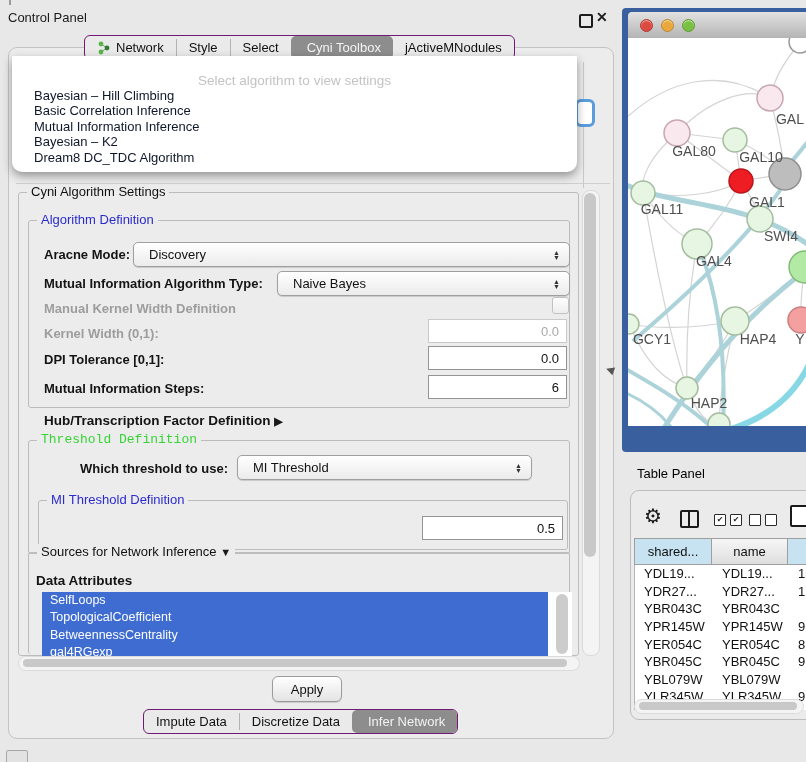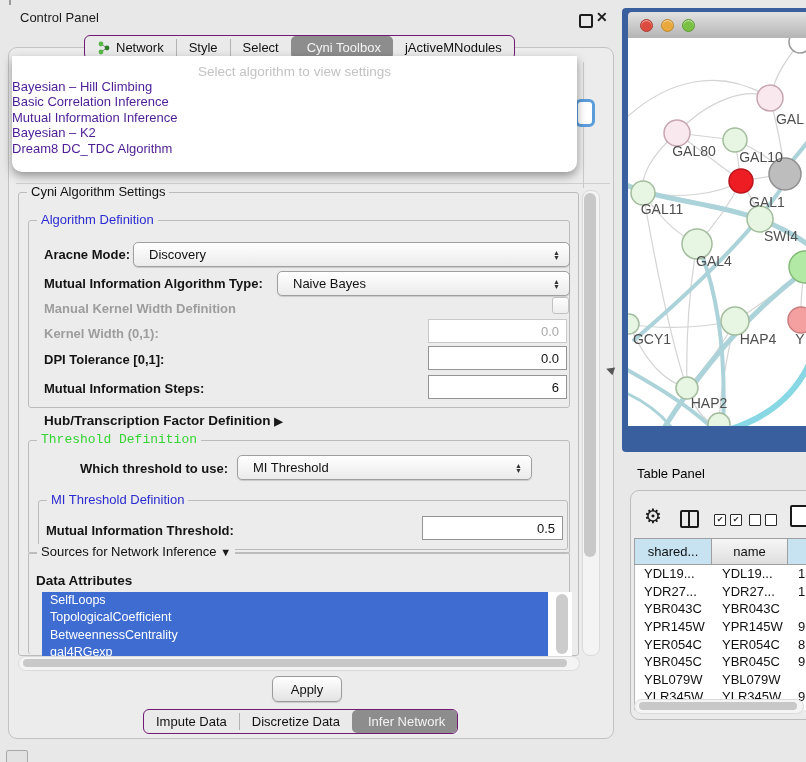--- a/index.html
+++ b/index.html
@@ -1,39 +1,39 @@
 <!DOCTYPE html>
 <html><head>
 <meta charset="utf-8">
 <style>
   html,body{margin:0;padding:0;background:#d0d0d0;}
   .screen{position:relative;width:806px;height:762px;background:#e8e8e8;overflow:hidden;
           font-family:"Liberation Sans",sans-serif;color:#111;}
   .abs{position:absolute;}
   
-  .cp-title{left:20px;top:10px;font-size:13px;color:#1a1a1a;}
+  .cp-title{left:8px;top:10px;font-size:13px;color:#1a1a1a;}
   .float-icon{left:579px;top:14px;width:10px;height:10px;border:2px solid #1c1c1c;border-radius:2px;}
   .close-x{left:596px;top:9px;font-size:14px;font-weight:bold;color:#1c1c1c;}
   .content-panel{left:8px;top:47px;width:604px;height:690px;background:#ececec;
                  border:1px solid #c3c3c3;border-radius:9px;}
   .hairline{left:16px;top:183px;width:594px;height:1px;background:#cfcfcf;}
   
   .tabstrip{display:flex;align-items:stretch;border:1px solid #701a75;border-radius:6px;
             background:#eaeaea;height:23px;font-size:13px;z-index:3;}
   .topstrip{left:84px;top:35px;}
   .botstrip{left:143px;top:709px;}
   .tab{display:flex;align-items:center;padding:0 12px;color:#111;}
   .tab.sel{background:#8d8d8d;color:#f3f3f3;border-radius:5px;padding-left:16px;}
   .tabdiv{width:1px;background:#b2b2b2;margin:3px 0;}
   .netico{width:14px;height:14px;margin-right:5px;}
   
   .popup{left:12px;top:56px;width:565px;height:116px;background:#ffffff;
          border-radius:0 0 10px 10px;box-shadow:0 4px 10px rgba(0,0,0,.38);z-index:5;}
-  .algo-ph{text-align:center;color:#c3c3c3;font-size:13.5px;padding-top:8px;}
-  .algo-item{font-size:13px;line-height:15.4px;padding-left:0;color:#4c1d95;white-space:nowrap;}
+  .algo-ph{text-align:center;color:#c3c3c3;font-size:13.5px;padding-top:17px;}
+  .algo-item{font-size:13px;line-height:15.4px;padding-left:22px;color:#0f172a;white-space:nowrap;}
   .algo-item.bold{font-weight:bold;}
   .frag-blue{left:575px;top:99px;width:14px;height:22px;border:3px solid #5b9ddb;border-radius:6px;background:#fff;z-index:4;}
   .frag-line{left:583px;top:62px;width:1px;height:126px;background:#c9c9c9;z-index:2;}
   
   .group{position:absolute;border:1px solid #bcbcbc;border-radius:3px;}
   .gtitle{position:absolute;top:-9px;left:8px;background:#ececec;padding:0 4px;font-size:13px;white-space:nowrap;}
   .blue{color:#2b2bd0;}
   .green{color:#35d435;}
   .lbl{position:absolute;font-size:13px;font-weight:bold;color:#141414;white-space:nowrap;}
   .lbl.dis{color:#9d9d9d;}
@@ -202,21 +202,20 @@
   <div class="combo" style="left:237px;top:455px;width:295px;">
     <span class="txt">MI Threshold</span>
     <span class="stepper">
         <span>▲</span>
         <span>▼</span>
       </span>
   </div>
   <div class="group" style="left:38px;top:500px;width:528px;height:48px;">
     <span class="gtitle blue">MI Threshold Definition</span>
   </div>
-  <span class="lbl" style="left:46px;top:523px;">Mutual Information Threshold:</span>
   <div class="field" style="left:422px;top:516px;width:141px;">0.5</div>
 
   <div class="group" style="left:28px;top:552px;width:540px;height:101px;border-bottom:none;">
     <span class="gtitle">
       <span>Sources for Network Inference</span>
       <span class="tri"> ▼</span>
     </span>
   </div>
   <span class="lbl" style="left:36px;top:573px;font-size:13.5px;">Data Attributes</span>
   <div class="attrlist">

